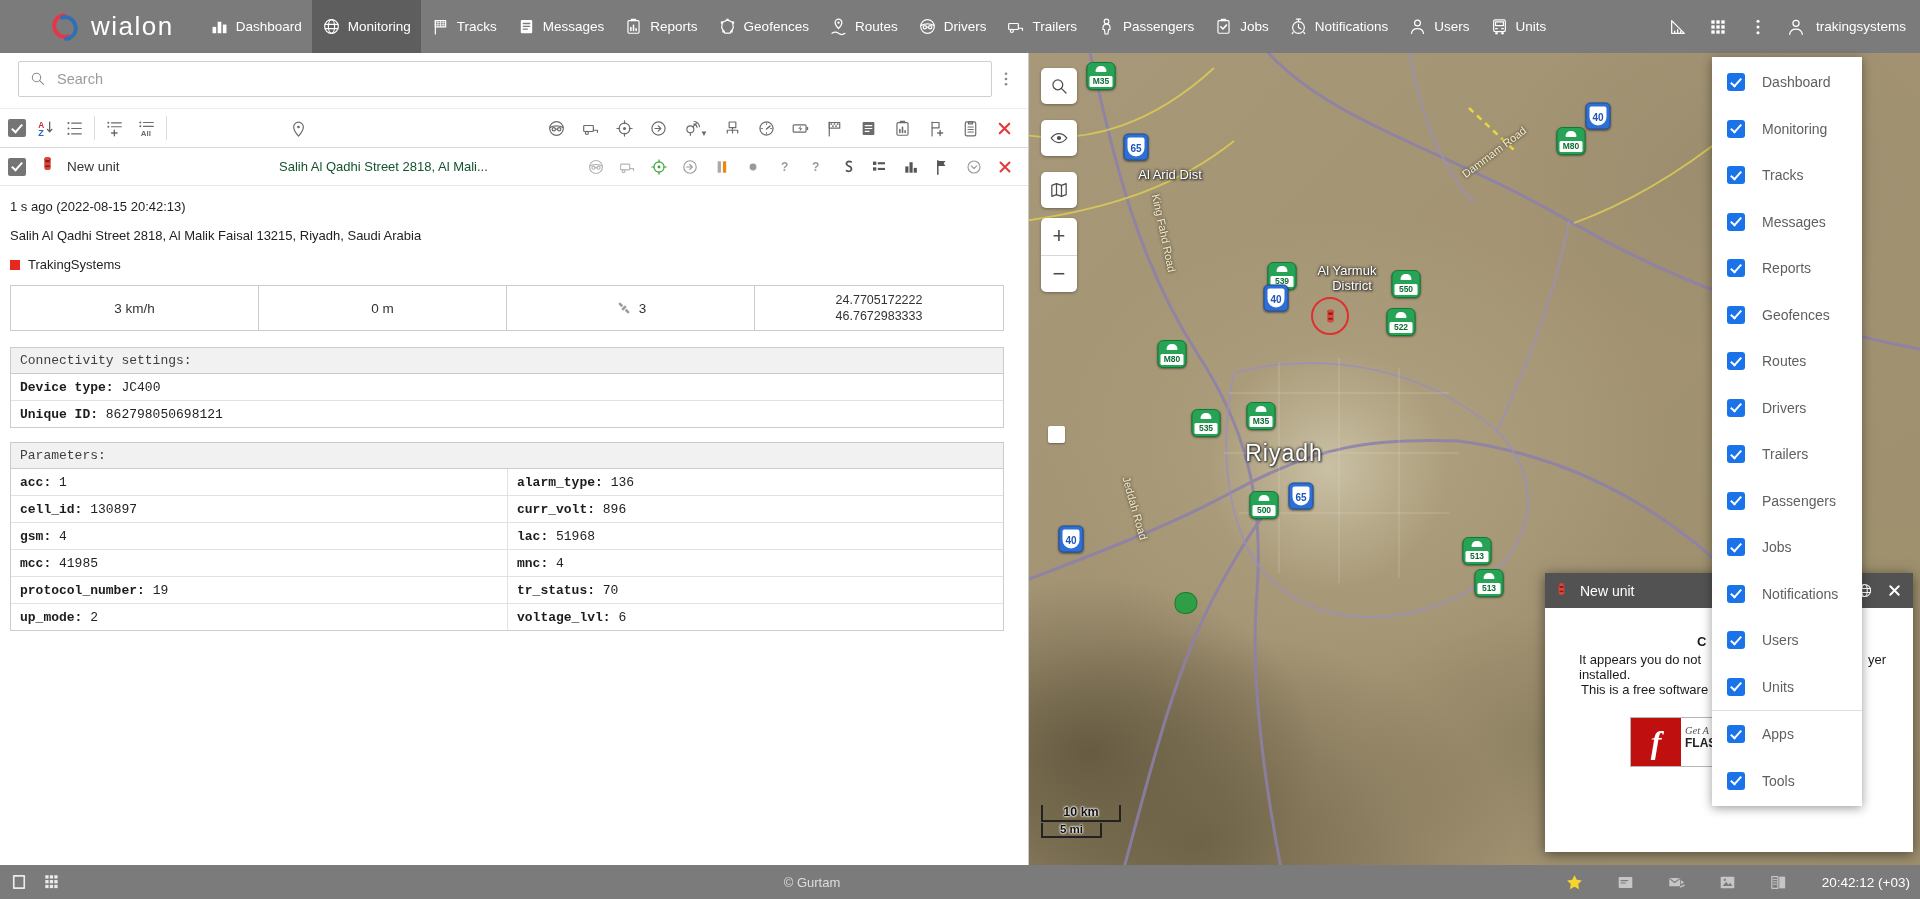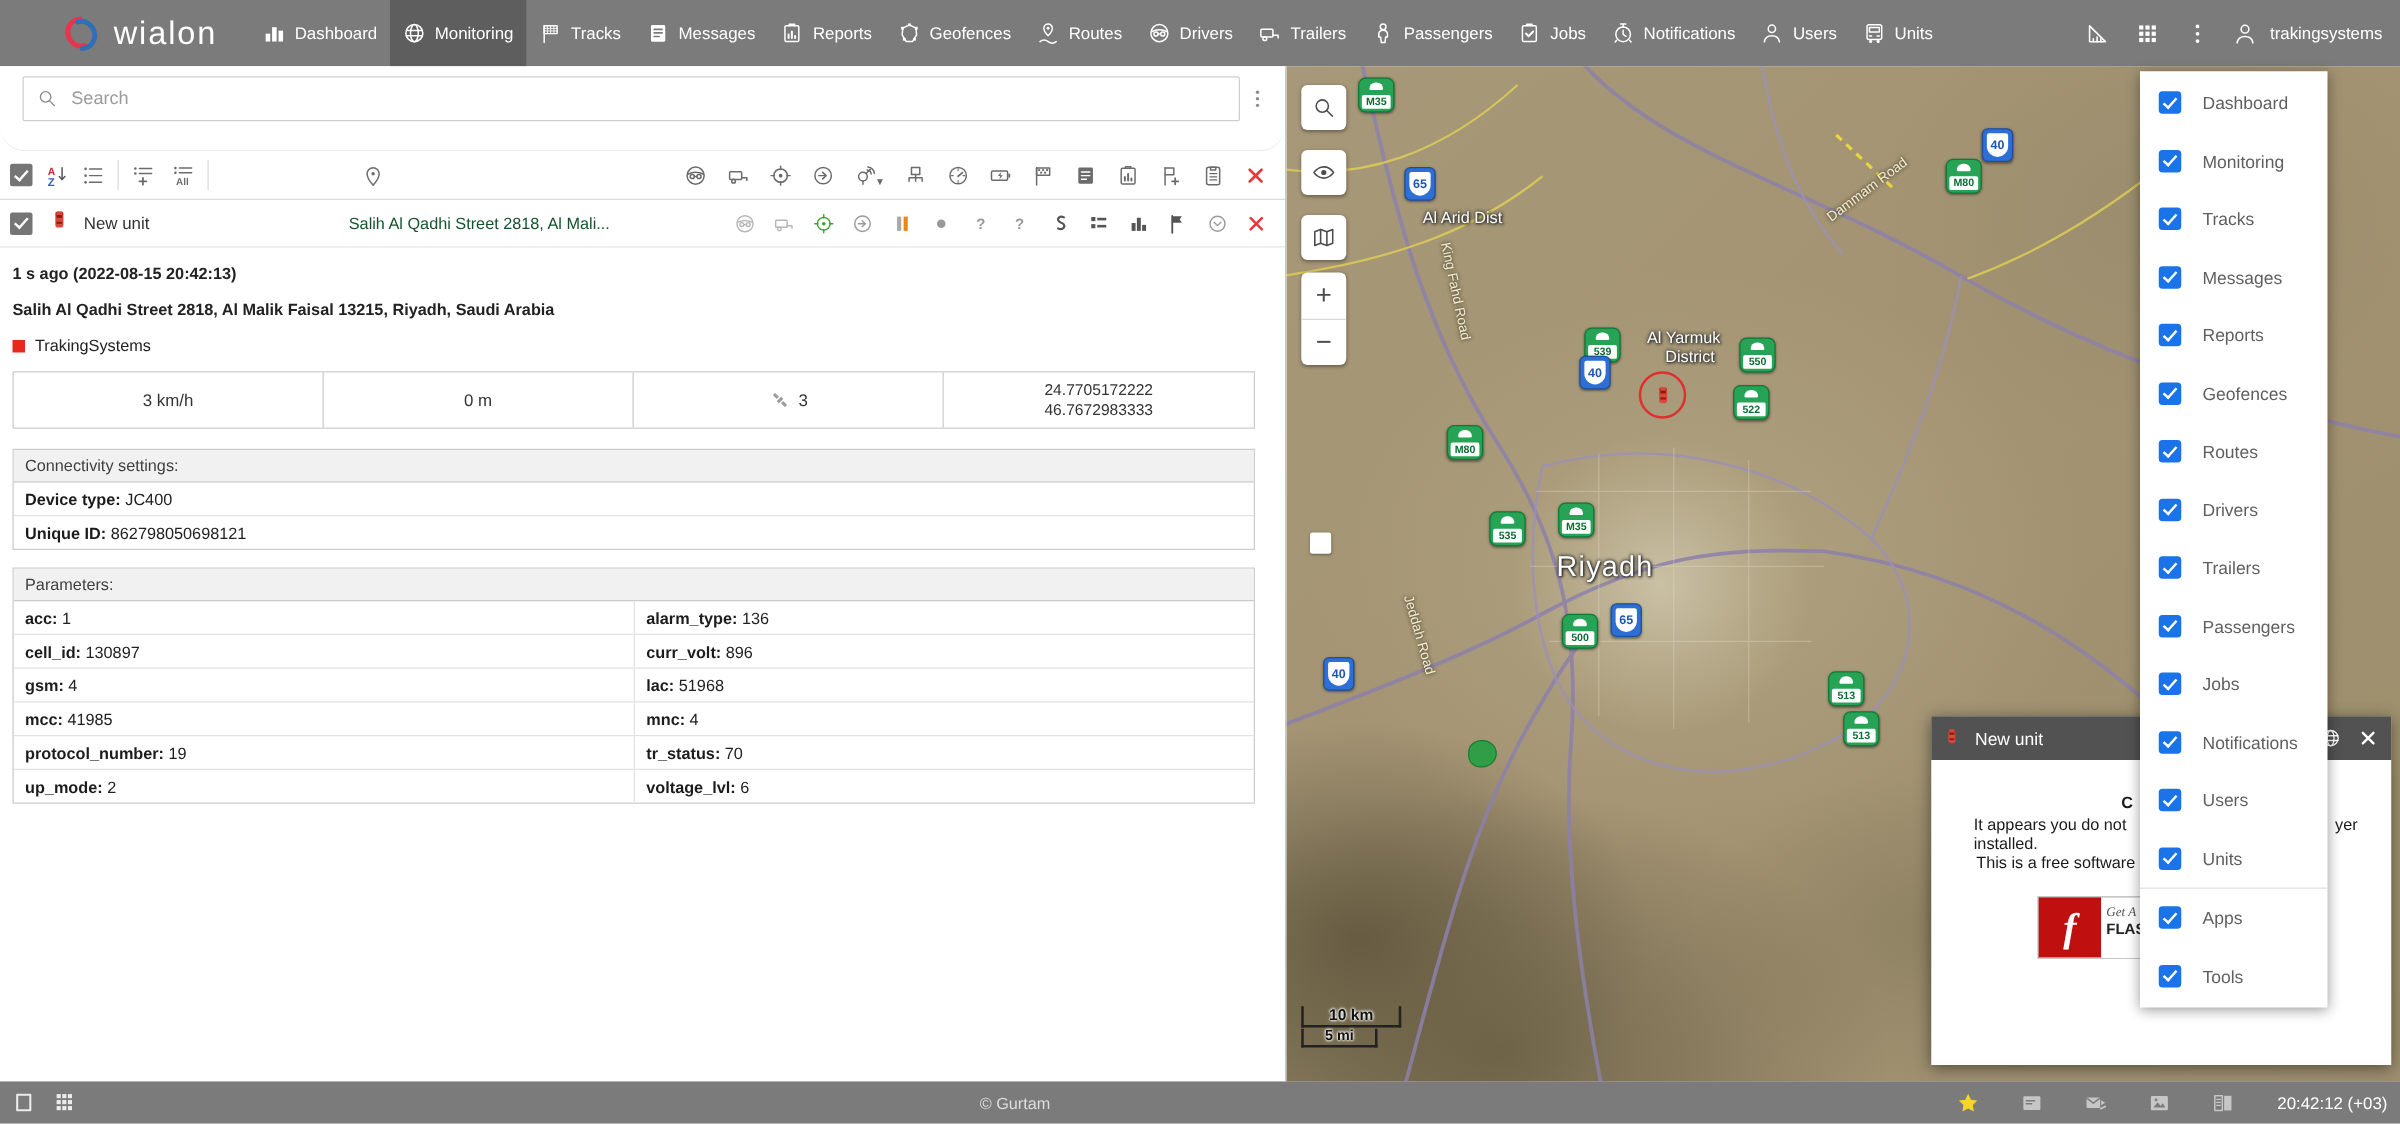--- a/index.html
+++ b/index.html
@@ -14,21 +14,21 @@
   .nav-item.active{background:#5e5e5e;}
   .nav-item .ic{width:19px;height:19px;}
   .nav-tools{display:flex;align-items:center;margin-left:auto;}
   .nav-tool{padding:0 10px;height:53px;display:flex;align-items:center;cursor:pointer;}
   .nav-tool .ic{width:20px;height:20px;}
   .account{display:flex;align-items:center;gap:10px;padding:0 14px 0 8px;font-size:13.5px;cursor:pointer;}
   .account .ic{width:20px;height:20px;}
   
   #main{position:relative;display:flex;height:812px;}
   #left-panel{width:1028px;min-width:1028px;background:#fff;border-right:1px solid #c9c9c9;position:relative;z-index:2;}
-  .search-row{height:51px;display:flex;align-items:center;padding:0 8px 16px 18px;border-bottom:1px solid #ececec;border-radius:20px;}
+  .search-row{height:51px;display:flex;align-items:center;padding:0 8px 4px 18px;border-bottom:1px solid #ececec;}
   .search-box{flex:1;height:34px;border:1px solid #cfcfcf;border-radius:2px;display:flex;align-items:center;padding:0 10px;gap:9px;color:#8a8a8a;}
   .search-box .ic{width:17px;height:17px;}
   .search-box input{border:none;outline:none;font-size:14.5px;flex:1;color:#333;font-family:inherit;}
   .search-box input::placeholder{color:#9b9b9b;}
   .row-kebab{width:28px;display:flex;justify-content:center;color:#8a8a8a;cursor:pointer;}
   .row-kebab .ic{width:18px;height:18px;}
   .toolbar-row{height:38px;display:flex;align-items:center;border-bottom:1px solid #dadada;padding:0 14px 0 8px;}
   .cb{width:18px;height:18px;background:#757575;border-radius:2px;position:relative;cursor:pointer;flex:none;}
   .cb::after{content:"";position:absolute;left:6px;top:2.6px;width:4.4px;height:9px;border:solid #fff;border-width:0 2.1px 2.1px 0;transform:rotate(42deg);}
   .tb-btn{display:flex;align-items:flex-end;color:#6b6b6b;cursor:pointer;}
@@ -43,29 +43,29 @@
   #tb-right{margin-left:auto;display:flex;align-items:center;gap:15px;}
   .unit-row{height:37px;display:flex;align-items:center;border-bottom:1px solid #e6e6e6;padding:0 14px 0 8px;}
   .unit-car{margin-left:14px;width:15px;height:22px;flex:none;}
   .unit-name{font-size:13.5px;color:#333;margin-left:12px;width:212px;}
   .unit-address{width:236px;font-size:13px;color:#14532d;white-space:nowrap;overflow:hidden;text-overflow:ellipsis;}
   #unit-icons{margin-left:auto;display:flex;align-items:center;gap:13.5px;}
   .u-ic{display:flex;cursor:pointer;}
   .u-ic .ic{width:18px;height:18px;}
   
   .details{padding:13px 24px 0 10px;font-size:13px;color:#222;}
-  .d-line{margin-bottom:14px;font-weight:bold;}
+  .d-line{margin-bottom:14px;}
   .owner-row{display:flex;align-items:center;gap:8px;margin-bottom:13px;}
   .owner-sq{width:10px;height:10px;background:#e8281e;flex:none;}
   .stats-table{display:grid;grid-template-columns:1fr 1fr 1fr 1fr;border:1px solid #ccc;margin-bottom:16px;}
   .stats-cell{height:44px;display:flex;align-items:center;justify-content:center;gap:6px;font-size:13.5px;color:#333;border-right:1px solid #ccc;}
   .stats-cell:last-child{border-right:none;}
   .stats-cell .ic{width:18px;height:18px;color:#9e9e9e;}
   .coords{font-size:12.5px;line-height:1.3;text-align:center;}
-  .info-box{border:1px solid #ccc;margin-bottom:14px;}
+  .info-box{border:1px solid #ccc;margin-bottom:14px;font-family:Liberation Mono, monospace;}
   .box-head{background:#f1f1f1;padding:5px 9px;border-bottom:1px solid #ccc;color:#3f3f3f;}
   .box-row{padding:5.5px 9px;border-bottom:1px solid #e2e2e2;}
   .box-row:last-child,.p-row:last-child{border-bottom:none;}
   .p-row{display:grid;grid-template-columns:1fr 1fr;border-bottom:1px solid #e2e2e2;}
   .p-cell{padding:5.5px 9px;}
   .p-cell+.p-cell{border-left:1px solid #e2e2e2;}
   .blbl{font-weight:bold;color:#1c1c1c;}
   
   #map{position:relative;flex:1;overflow:hidden;
     background:

